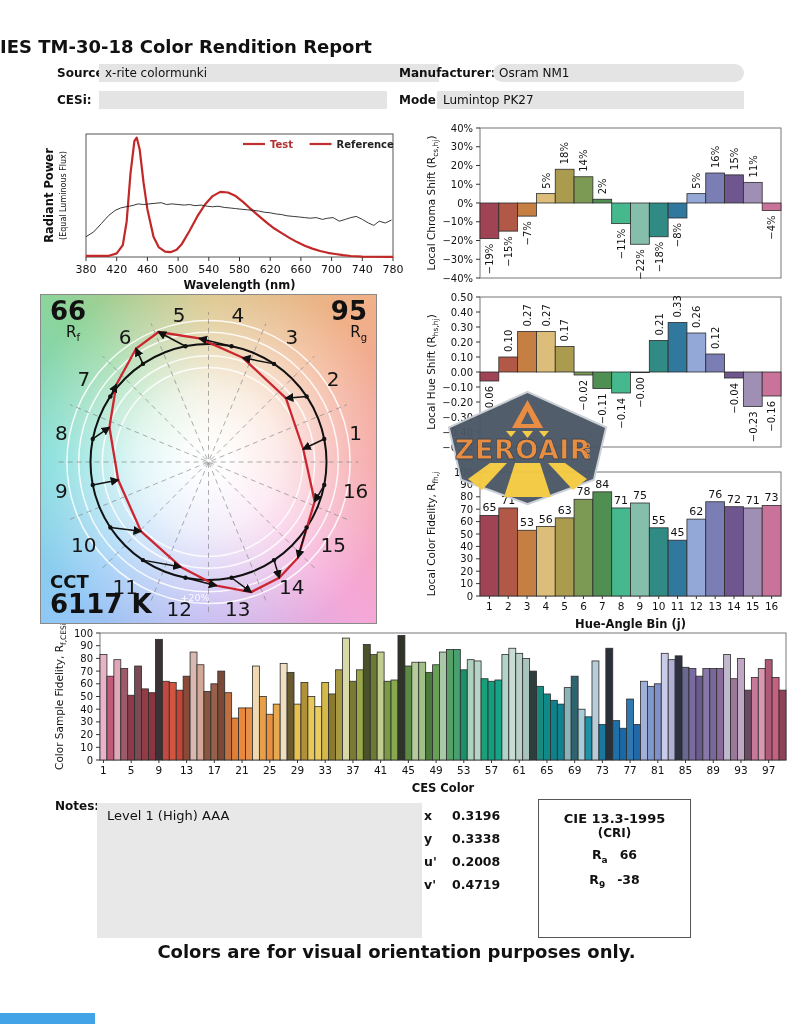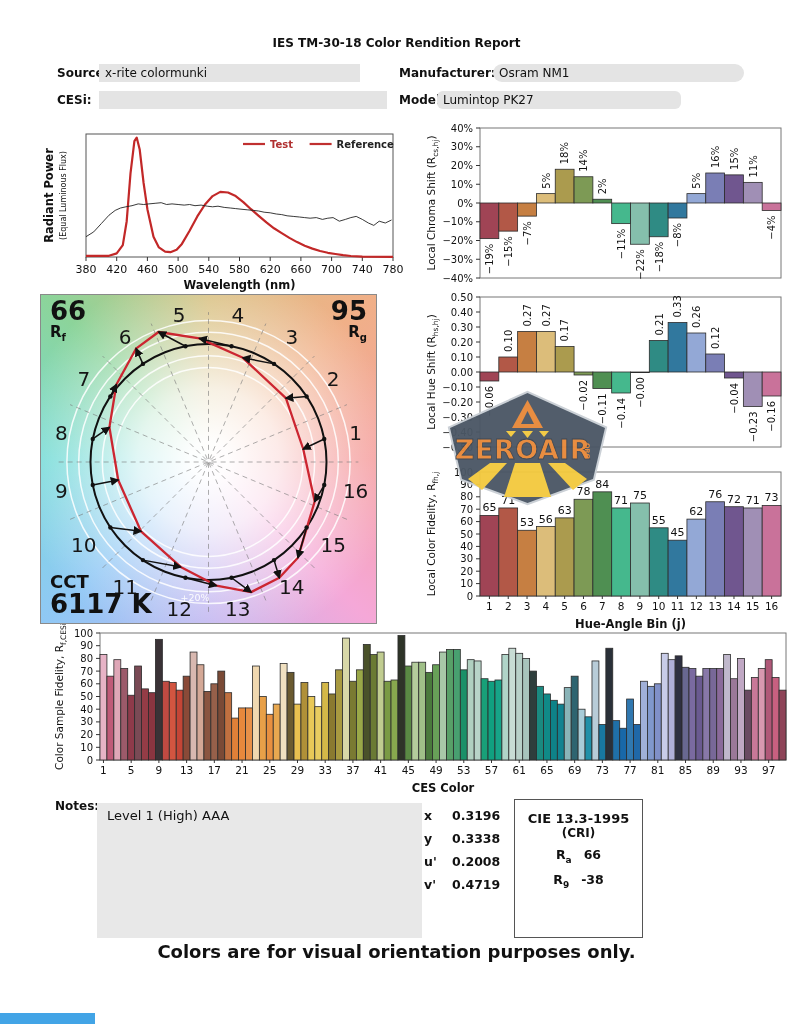--- a/index.html
+++ b/index.html
@@ -1,66 +1,66 @@
 <!DOCTYPE html>
 <html><head>
 <meta charset="utf-8">
 <style>
   html,body{margin:0;padding:0;background:#fff;}
   #page{position:relative;width:793px;height:1024px;background:#fff;overflow:hidden;
         font-family:"DejaVu Sans","Liberation Sans",sans-serif;color:#111;}
-  .title{position:absolute;top:36px;left:0;right:0;text-align:center;font-size:12px;font-weight:700;}
+  .title{position:absolute;top:36px;left:0;right:0;text-align:left;font-size:18px;font-weight:700;}
   .lbl{position:absolute;font-size:12px;font-weight:700;white-space:nowrap;}
   .valbox{position:absolute;height:18px;background:#e4e4e4;font-size:12px;line-height:18px;
           padding:0 6px;box-sizing:border-box;white-space:nowrap;overflow:hidden;}
   svg{position:absolute;overflow:visible;}
   svg text{font-family:"DejaVu Sans","Liberation Sans",sans-serif;}
   
   .cvg{position:absolute;left:40px;top:294px;width:337px;height:330px;border:1px solid #8a8a8a;box-sizing:border-box;}
   .cvg-bg{position:absolute;inset:0;}
   .cvg svg{left:0;top:0;}
   .corner{position:absolute;line-height:1.02;}
   .corner .big{font-size:26px;font-weight:700;}
-  .corner .sm{font-size:15px;font-weight:700;}
+  .corner .sm{font-size:15px;font-weight:400;margin-left:16px;}
   .corner .med{font-size:18px;font-weight:700;}
   .corner sub{font-size:10px;}
   .tl{left:9px;top:3px;} .tr{right:9px;top:3px;text-align:right;}
   .bl{left:9px;bottom:5px;} .br{right:9px;bottom:5px;text-align:right;}
   
   .notesbox{position:absolute;left:97px;top:803px;width:325px;height:135px;background:#e8e8e8;
             font-size:13px;padding:5px 10px;box-sizing:border-box;}
   .chroma-rows{position:absolute;left:424px;top:808px;font-size:12.5px;font-weight:700;}
   .chroma-rows .row{display:flex;margin-bottom:8px;}
   .chroma-rows .cl{width:28px;}
-  .ciebox{position:absolute;left:514px;top:799px;width:129px;height:139px;border:1.5px solid #555;
+  .ciebox{position:absolute;left:538px;top:799px;width:153px;height:139px;border:1.5px solid #555;
           box-sizing:border-box;text-align:center;font-weight:700;}
   .ciebox .t{font-size:13px;margin-top:11px;}
   .ciebox .s{font-size:12px;}
   .ciebox .r{font-size:12.5px;margin-top:7px;}
   .ciebox sub{font-size:9px;}
   .ciebox .v{margin-left:12px;}
   .footer{position:absolute;top:941px;left:0;right:0;text-align:center;font-size:18px;font-weight:700;}
   .bluebar{position:absolute;left:0;top:1013px;width:95px;height:11px;background:#42a4e6;}
   .wm{position:absolute;left:436px;top:387px;width:183px;height:119px;z-index:6;opacity:.96;}
 </style>
 </head>
 <body>
 
 <div id="page">
 
   <div class="title">IES TM-30-18 Color Rendition Report</div>
 
   <div class="lbl" style="left:57px;top:66px;">Source:</div>
-  <div class="valbox" style="left:99px;top:64px;width:261px;">x-rite colormunki</div>
+  <div class="valbox" style="left:99px;top:64px;width:340px;">x-rite colormunki</div>
   <div class="lbl" style="left:399px;top:66px;">Manufacturer:</div>
   <div class="valbox" style="left:493px;top:64px;width:251px;border-radius:9px;">Osram NM1</div>
   <div class="lbl" style="left:57px;top:93px;">CESi:</div>
   <div class="valbox" style="left:99px;top:91px;width:288px;"></div>
   <div class="lbl" style="left:399px;top:93px;">Model:</div>
-  <div class="valbox" style="left:437px;top:91px;width:244px;border-radius:6px;">Lumintop PK27</div>
+  <div class="valbox" style="left:437px;top:91px;width:307px;">Lumintop PK27</div>
 
   <svg id="spd" style="left:36px;top:126px;" width="365" height="167" viewBox="0 0 365 167">
       <rect x="50" y="8" width="307" height="123" fill="none" stroke="#555" stroke-width="1"></rect>
       <line x1="50" y1="131" x2="50" y2="135" stroke="#333" stroke-width="1"></line>
       <text x="50" y="147" font-size="11" fill="#111" text-anchor="middle">380</text>
       <line x1="80.7" y1="131" x2="80.7" y2="135" stroke="#333" stroke-width="1"></line>
       <text x="80.7" y="147" font-size="11" fill="#111" text-anchor="middle">420</text>
       <line x1="111.4" y1="131" x2="111.4" y2="135" stroke="#333" stroke-width="1"></line>
       <text x="111.4" y="147" font-size="11" fill="#111" text-anchor="middle">460</text>
       <line x1="142.1" y1="131" x2="142.1" y2="135" stroke="#333" stroke-width="1"></line>

